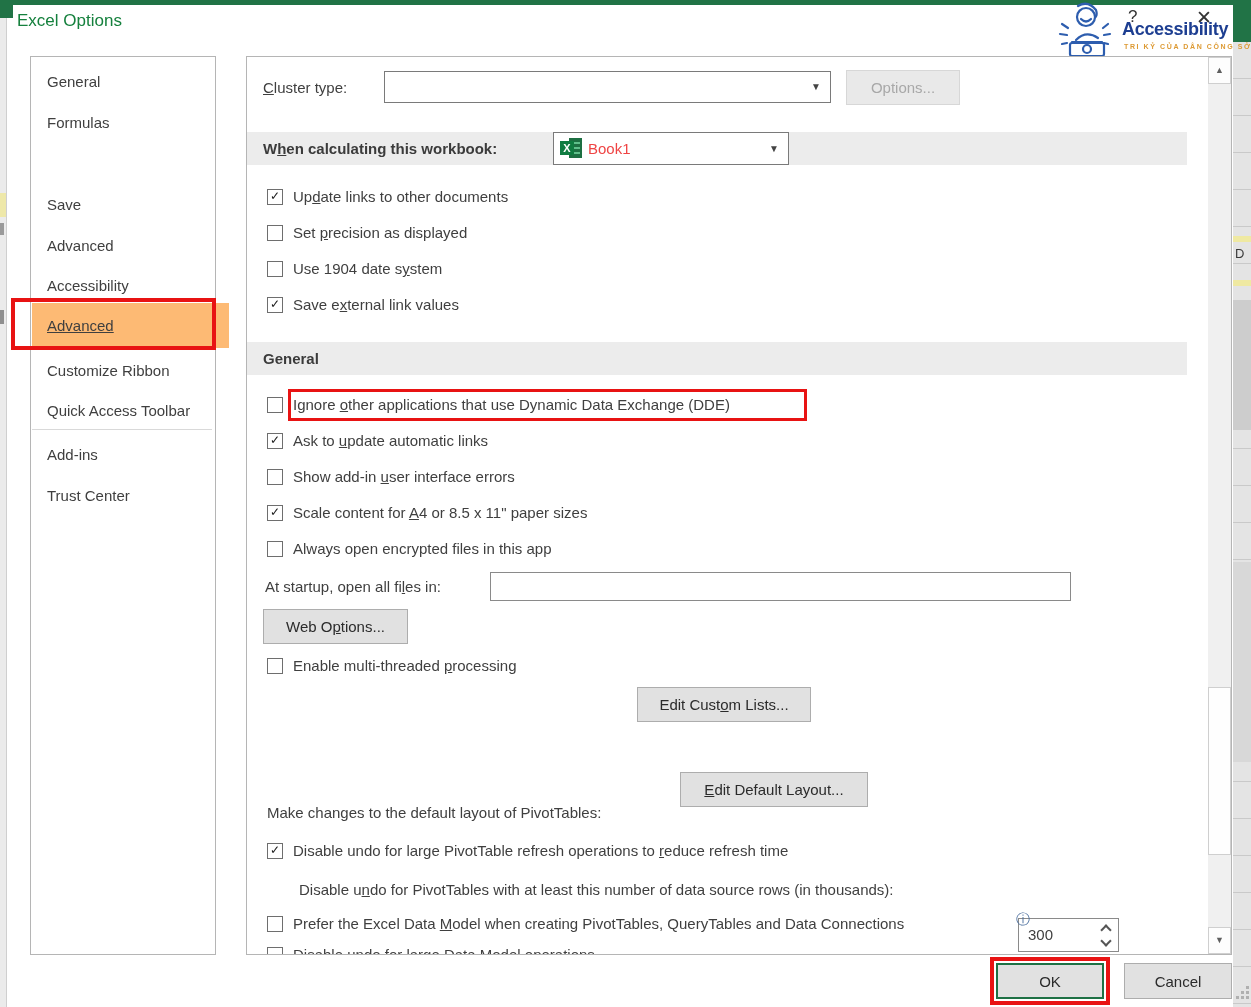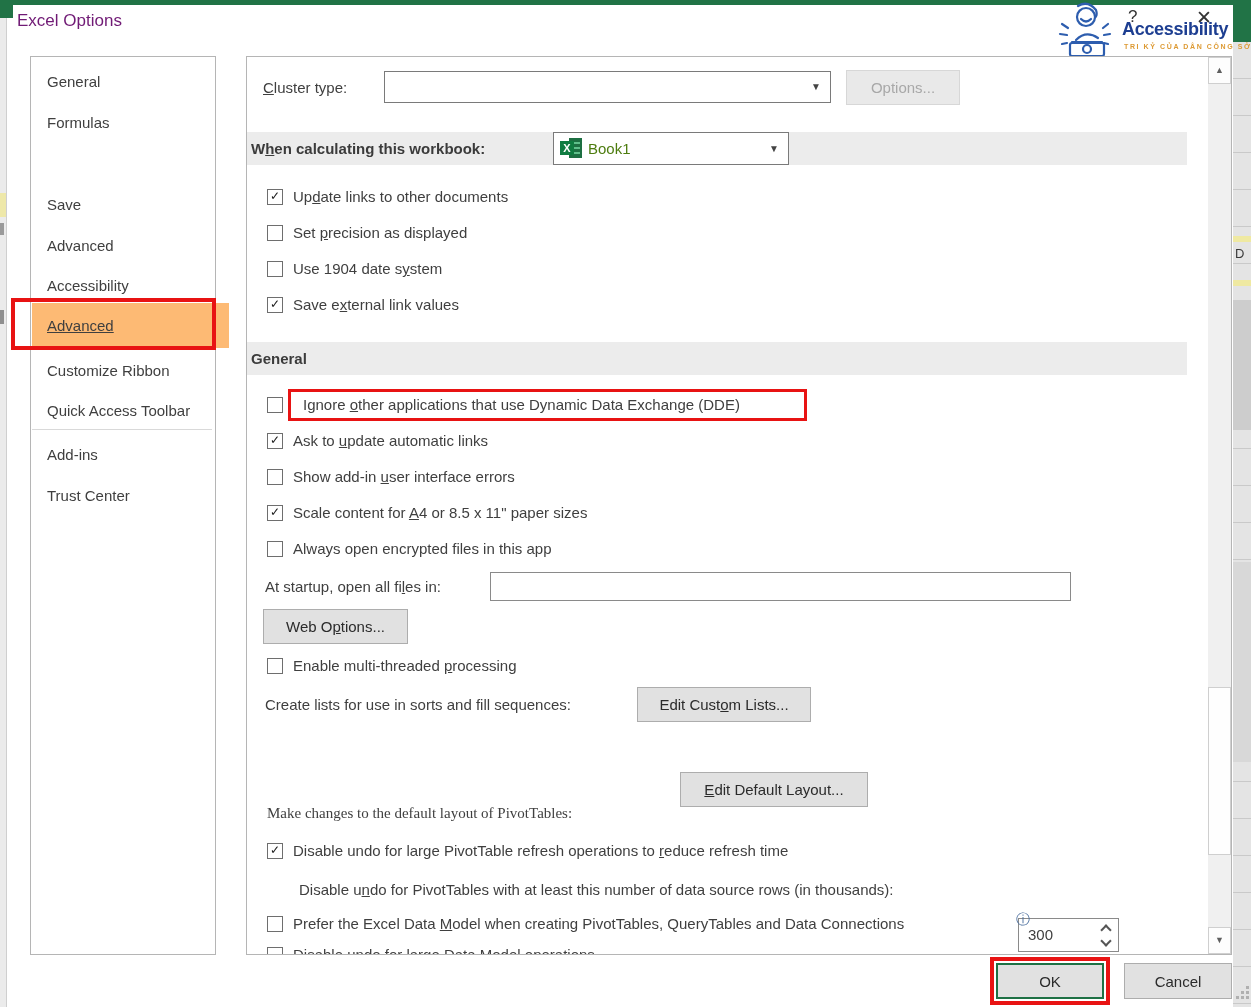--- a/index.html
+++ b/index.html
@@ -3,21 +3,21 @@
 <meta charset="utf-8">
 <style>
   html,body{margin:0;padding:0;}
   body{font-family:"Liberation Sans",sans-serif;}
   #root{position:relative;width:1251px;height:1007px;background:#ffffff;overflow:hidden;}
 
   
   .topbar{position:absolute;left:0;top:0;width:1251px;height:5px;background:#217346;}
   .corner-green{position:absolute;left:0;top:0;width:13px;height:18px;background:#217346;}
   .right-green{position:absolute;left:1233px;top:0;width:18px;height:42px;background:#217346;}
-  .title{position:absolute;left:17px;top:11px;font-size:17px;color:#701a75;}
+  .title{position:absolute;left:17px;top:11px;font-size:17px;color:#15803d;}
   .winctl{position:absolute;color:#333;}
   .help-glyph{left:1128px;top:7px;font-size:17px;}
   .close-glyph{left:1196px;top:6px;font-size:19px;}
 
   
   .left-strip{position:absolute;left:0;top:18px;width:6px;height:989px;background:#ebebeb;border-right:1px solid #cfcfcf;}
   .left-strip .yellow{position:absolute;left:0;top:175px;width:6px;height:24px;background:#eee8a9;}
   .left-strip .mark1{position:absolute;left:0;top:205px;width:4px;height:12px;background:#9a9a9a;}
   .left-strip .mark2{position:absolute;left:0;top:292px;width:4px;height:14px;background:#8f8f8f;}
   .right-strip{position:absolute;left:1233px;top:42px;width:18px;height:965px;background:#e4e4e4;
@@ -39,24 +39,24 @@
   .nav-item.selected{background:#fdba74;height:45px;line-height:45px;text-decoration:underline;}
   .nav-divider{position:absolute;left:1px;top:372px;width:180px;border-top:1px solid #d9d9d9;}
 
   
   .redbox{position:absolute;border:4px solid #e81313;pointer-events:none;}
   .redbox3{position:absolute;border:3px solid #e81313;pointer-events:none;}
 
   
   .content{position:absolute;left:246px;top:56px;width:986px;height:899px;border:1px solid #b5b5b5;box-sizing:border-box;background:#fff;}
 
-  .lbl{font-size:15px;color:#4d7c0f;}
+  .lbl{font-size:15px;color:#ef4444;}
   .row{position:absolute;height:22px;line-height:22px;font-size:15px;color:#3f3f3f;white-space:nowrap;}
   .cb{position:absolute;width:14px;height:14px;background:#fff;border:1px solid #6e6e6e;text-align:center;line-height:13px;font-size:12px;color:#1c1c1c;}
-  .band{position:absolute;left:247px;width:940px;height:33px;background:#ececec;line-height:33px;font-weight:bold;font-size:15px;color:#3b3b3b;padding-left:4px;box-sizing:border-box;}
+  .band{position:absolute;left:247px;width:940px;height:33px;background:#ececec;line-height:33px;font-weight:bold;font-size:15px;color:#3b3b3b;padding-left:16px;box-sizing:border-box;}
 
   .combo{position:absolute;background:#fff;border:1px solid #7a7a7a;box-sizing:border-box;}
   .combo .arrow{position:absolute;right:9px;top:50%;transform:translateY(-58%);font-size:10px;color:#444;}
   .textinput{position:absolute;background:#fff;border:1px solid #8a8a8a;box-sizing:border-box;}
 
   .btn{position:absolute;background:#e1e1e1;border:1px solid #adadad;box-sizing:border-box;font-size:15px;color:#2b2b2b;text-align:center;}
   .btn.disabled{background:#e9e9e9;border-color:#d7d7d7;color:#a8a8a8;}
   .btn.ok{border:2px solid #1e7145;}
 
   .xlicon{position:absolute;left:6px;top:5px;width:22px;height:20px;}
@@ -188,21 +188,21 @@
   </div>
   <div class="row" style="left:267px;top:294px;">
     <span class="cb" style="left:0;top:3px;"><span>✓</span></span>
     <span style="position:absolute;left:26px;">Save e<u>x</u>ternal link values</span>
   </div>
 
   <div class="band" style="top:342px;">General</div>
 
   <div class="row" style="left:267px;top:394px;">
     <span class="cb" style="left:0;top:3px;"><span></span></span>
-    <span style="position:absolute;left:26px;margin-left:10px;">Ignore <u>o</u>ther applications that use Dynamic Data Exchange (DDE)</span>
+    <span style="position:absolute;left:26px;">Ignore <u>o</u>ther applications that use Dynamic Data Exchange (DDE)</span>
   </div>
   <div class="redbox3" style="left:288px;top:389px;width:513px;height:26px;"></div>
 
   <div class="row" style="left:267px;top:430px;">
     <span class="cb" style="left:0;top:3px;"><span>✓</span></span>
     <span style="position:absolute;left:26px;">Ask to <u>u</u>pdate automatic links</span>
   </div>
   <div class="row" style="left:267px;top:466px;">
     <span class="cb" style="left:0;top:3px;"><span></span></span>
     <span style="position:absolute;left:26px;">Show add-in <u>u</u>ser interface errors</span>
@@ -219,25 +219,24 @@
   <div class="row" style="left:265px;top:576px;">At startup, open all fi<u>l</u>es in:</div>
   <input class="textinput" style="left: 490px; top: 572px; width: 581px; height: 29px;" value="">
 
   <button class="btn" style="left:263px;top:609px;width:145px;height:35px;"><span>Web O<u>p</u>tions...</span></button>
 
   <div class="row" style="left:267px;top:655px;">
     <span class="cb" style="left:0;top:3px;"><span></span></span>
     <span style="position:absolute;left:26px;">Enable multi-threaded <u>p</u>rocessing</span>
   </div>
 
-  <div class="row" style="left:265px;top:694px;">Create lists for use in sorts and fill sequences:</div>
   <button class="btn" style="left:637px;top:687px;width:174px;height:35px;"><span>Edit Cust<u>o</u>m Lists...</span></button>
 
 
-  <div class="row" style="left:267px;top:802px;font-family:Liberation Serif, serif;">Make changes to the default layout of PivotTables:</div>
+  <div class="row" style="left:267px;top:802px;">Make changes to the default layout of PivotTables:</div>
   <button class="btn" style="left:680px;top:772px;width:188px;height:35px;"><span><u>E</u>dit Default Layout...</span></button>
 
   <div class="row" style="left:267px;top:840px;">
     <span class="cb" style="left:0;top:3px;"><span>✓</span></span>
     <span style="position:absolute;left:26px;">Disable undo for large PivotTable refresh operations to <u>r</u>educe refresh time</span>
   </div>
 
   <div class="row" style="left:299px;top:879px;">Disable u<u>n</u>do for PivotTables with at least this number of data source rows (in thousands):</div>
   <div class="spinner">
     <span class="val">300</span>

